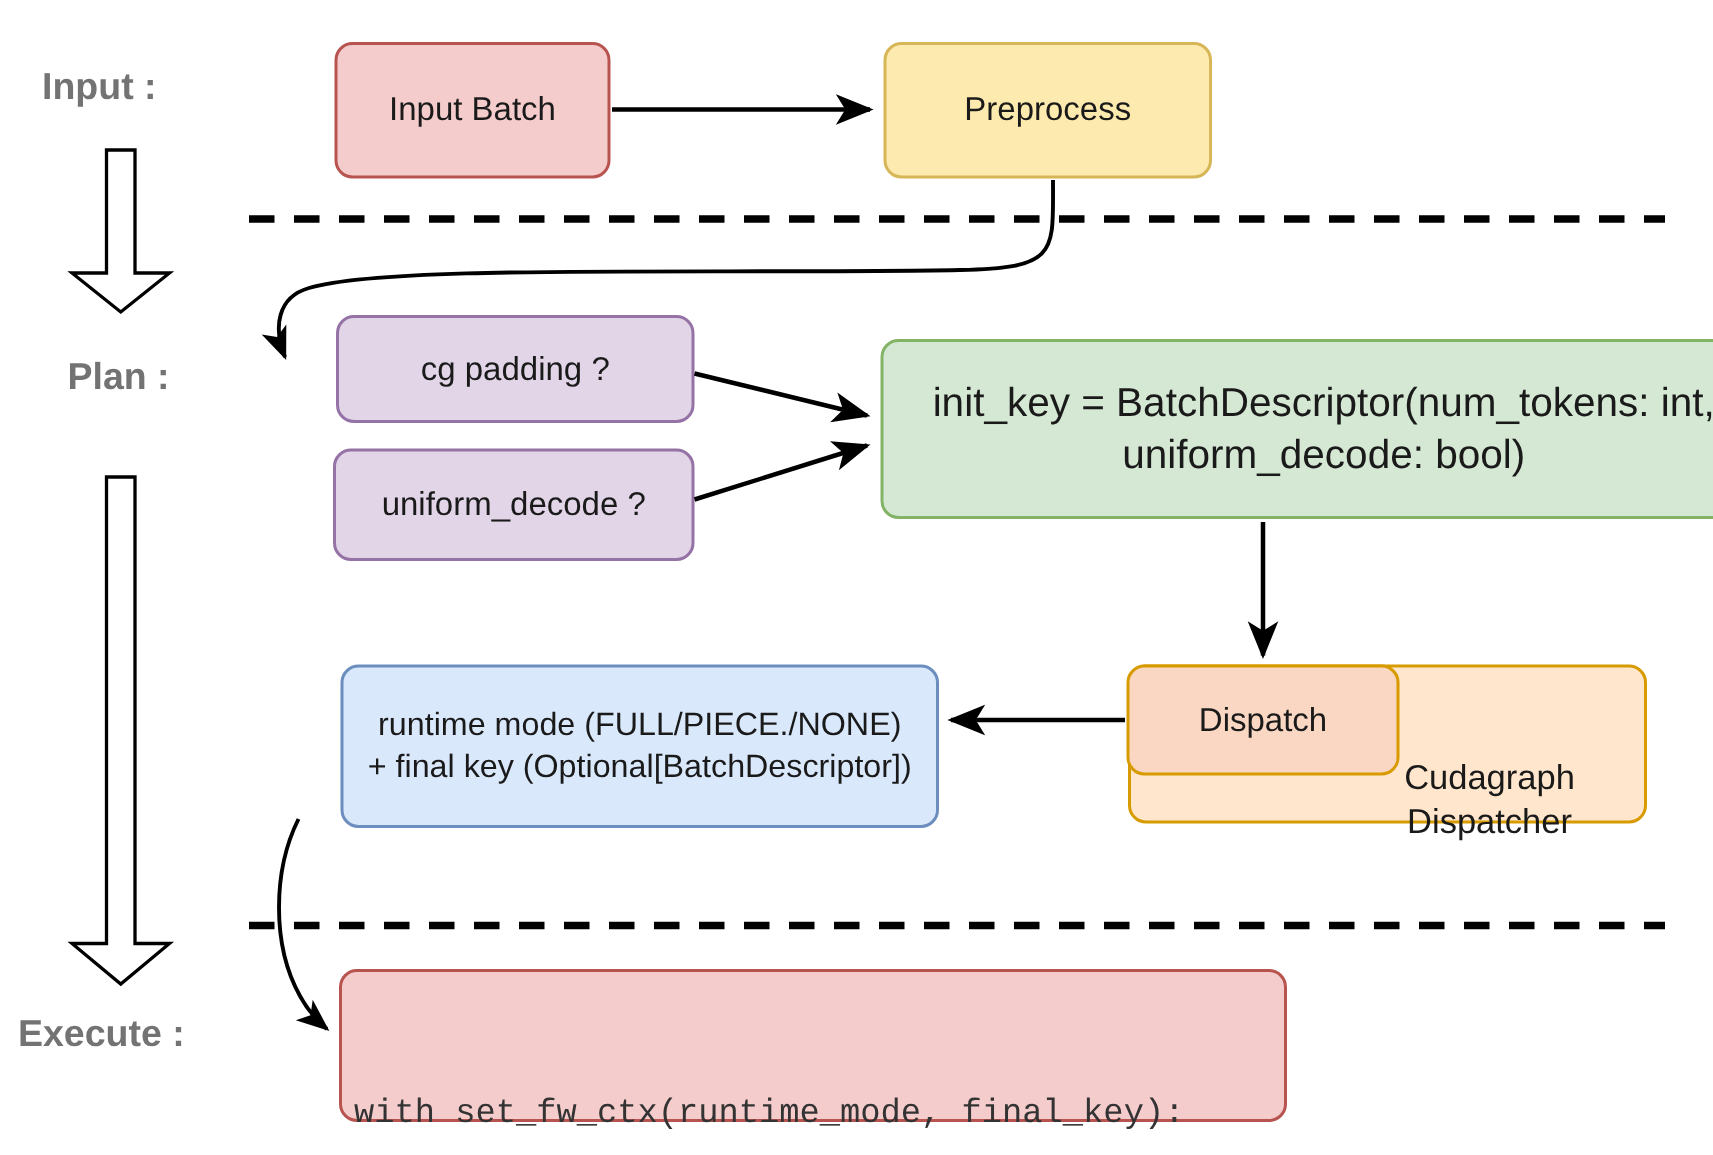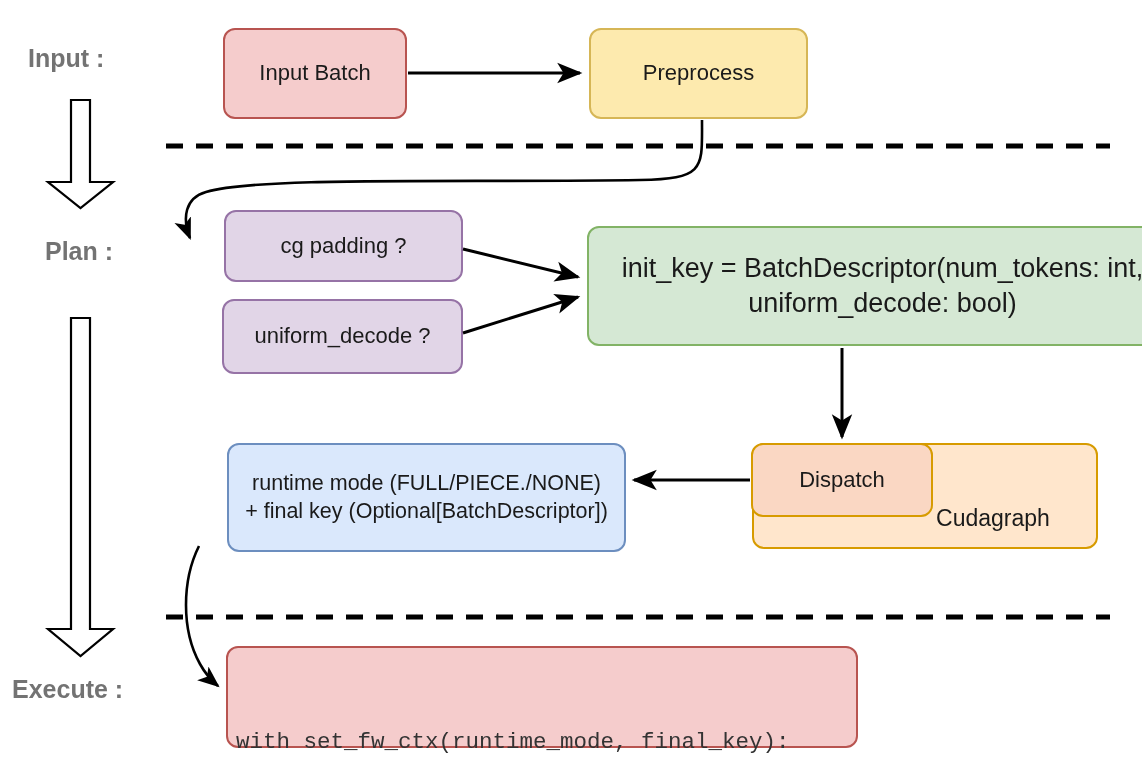--- a/index.html
+++ b/index.html
@@ -94,20 +94,21 @@
   </div>
 
   <div class="node" style="left:587px; top:226px; width:591px; height:120px; background:#d5e8d4; border-color:#82b366; flex-direction:column; justify-content:center; font-size:27px;">
     <span style="display:block; width:100%;">init_key = BatchDescriptor(num_tokens: int,</span>
     <span style="display:block; width:100%;">uniform_decode: bool)</span>
   </div>
 
   <div class="node" style="left:752px; top:443px; width:346px; height:106px; background:#ffe6cc; border-color:#d79b00; align-items:center; justify-content:flex-end; padding:0;">
     <div class="node-outer-label" style="right:18px; top:27px; position:absolute; width:170px;margin-top:32px;">
       <span style="display:block;">Cudagraph</span>
+      <span style="display:block;">Dispatcher</span>
     </div>
   </div>
 
   <div class="node" style="left:751px; top:443px; width:182px; height:74px; background:#fad7c3; border-color:#d79b00;">
     <span>Dispatch</span>
   </div>
 
   <div class="node" style="left:227px; top:443px; width:399px; height:109px; background:#dae8fc; border-color:#6c8ebf; flex-direction:column; justify-content:center; font-size:21.5px;">
     <span style="display:block; width:100%;text-align:center;">runtime mode (FULL/PIECE./NONE)</span>
     <span style="display:block; width:100%;">+ final key (Optional[BatchDescriptor])</span>

